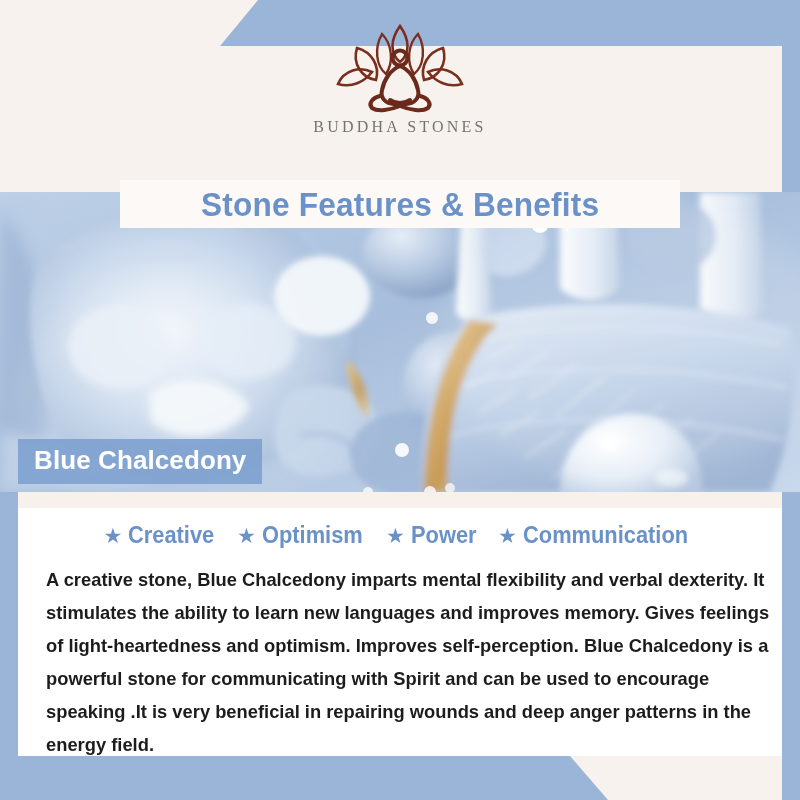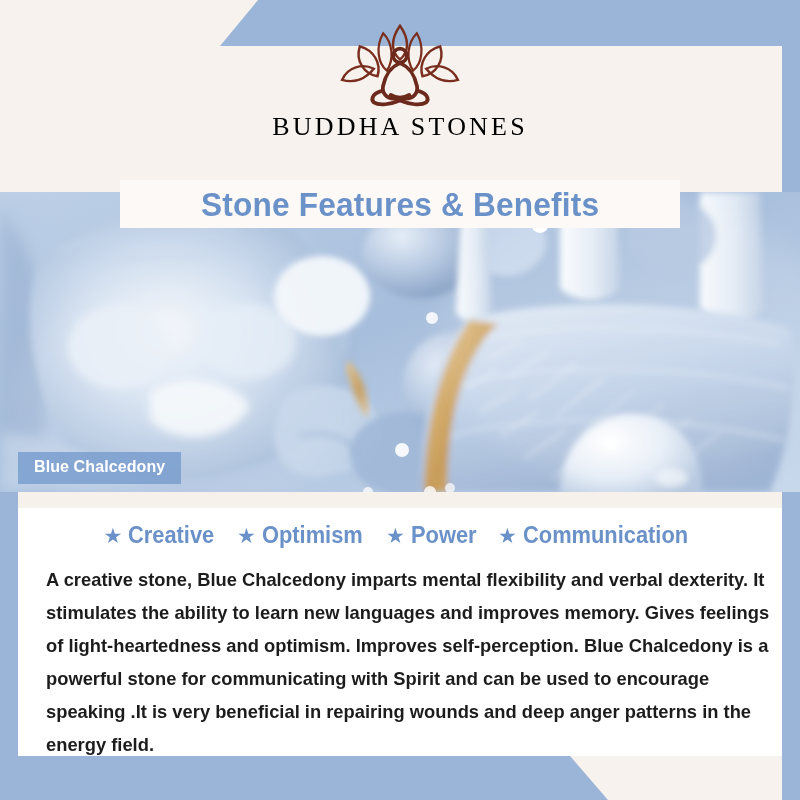--- a/index.html
+++ b/index.html
@@ -34,21 +34,21 @@
   
   .logo-wrap{
     position:absolute;left:0;right:0;top:22px;height:120px;
     display:flex;flex-direction:column;align-items:center;justify-content:flex-start;
     z-index:6;
   }
   .logo-mark{width:152px;height:92px;display:block;}
   .logo-word{
     margin-top:4px;
     font-family:"Liberation Serif","DejaVu Serif",serif;
-    font-size:26px;letter-spacing:3.2px;color:#000000;font-weight:400;
+    font-size:16px;letter-spacing:3.2px;color:#737373;font-weight:400;
     white-space:nowrap;
   }
 
   
   .title-band{
     position:absolute;left:120px;right:120px;top:140px;height:48px;
     background:#FCF9F6;
     display:flex;align-items:center;justify-content:center;
     z-index:6;
     margin-top:40px;
@@ -63,21 +63,21 @@
   .hero{
     position:absolute;left:0;right:0;top:192px;height:300px;overflow:hidden;
     background:#A9BFDC;
     z-index:2;
   }
   .hero svg{display:block;width:100%;height:100%;}
 
   .stone-tag{
     position:absolute;left:18px;bottom:8px;
     background:rgba(120,156,205,.82);
-    color:#FFFFFF;font-size:16px;font-weight:700;
+    color:#FFFFFF;font-size:26px;font-weight:700;
     padding:6px 16px 8px 16px;
     letter-spacing:.1px;white-space:nowrap;
     z-index:4;
   }
 
   
   .card{
     position:absolute;left:18px;right:18px;top:492px;bottom:44px;
     background:#FFFFFF;
     z-index:3;

